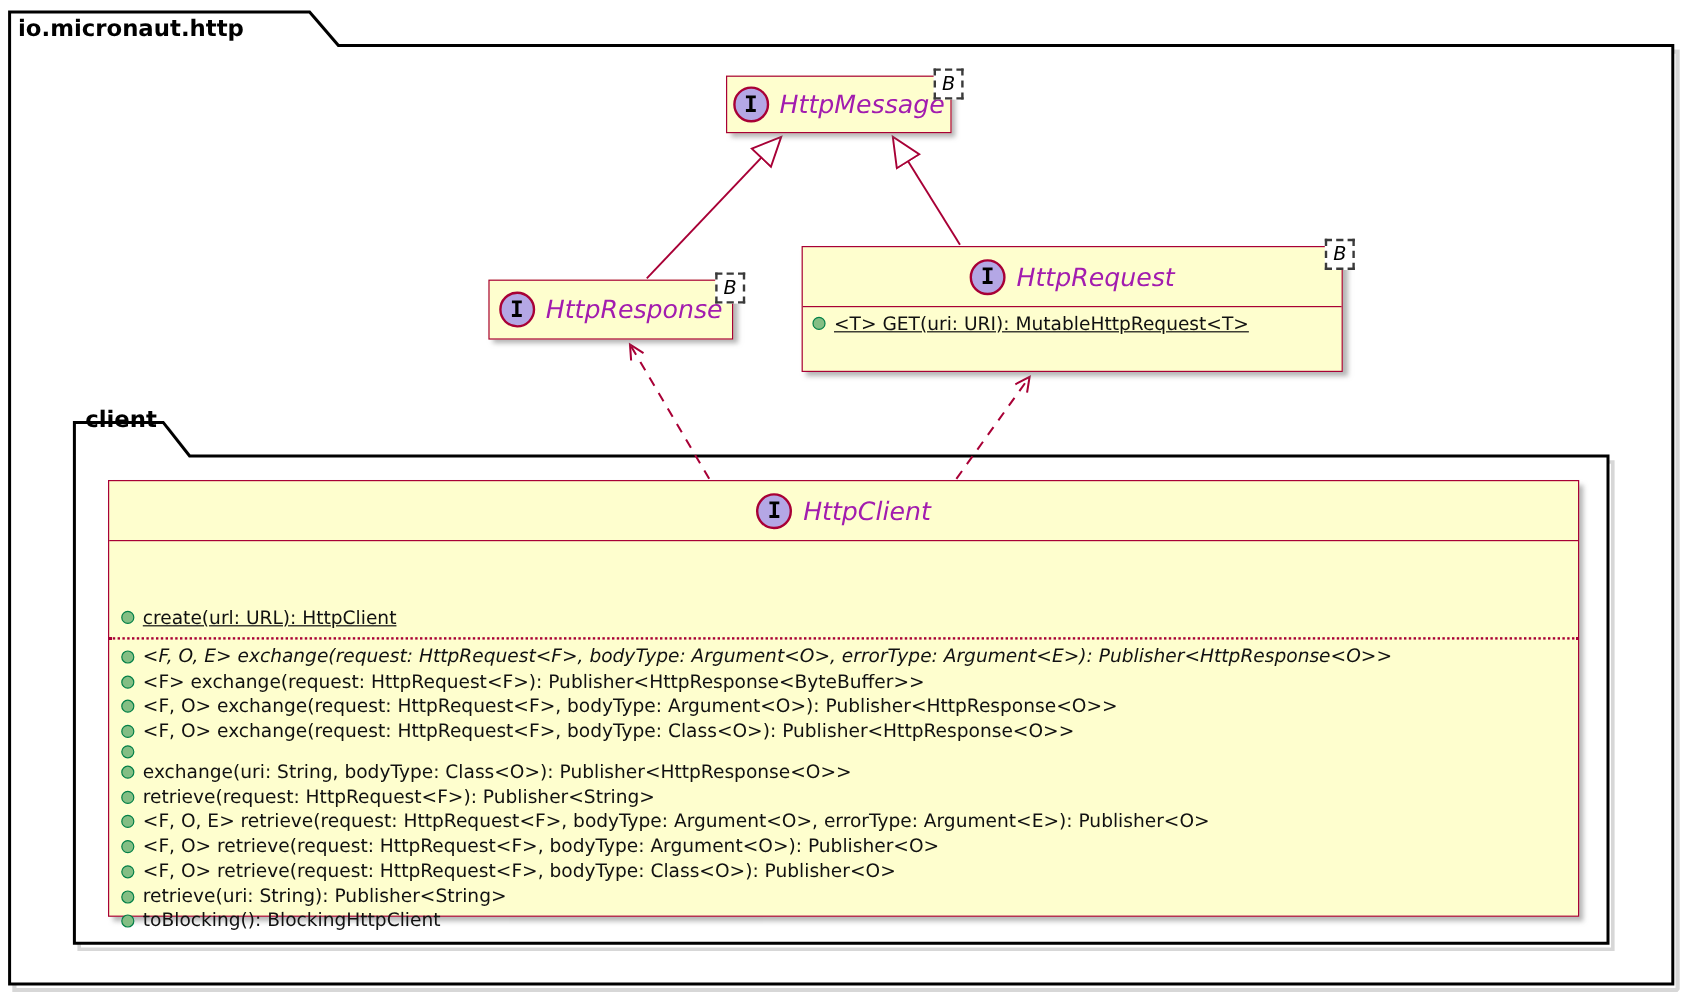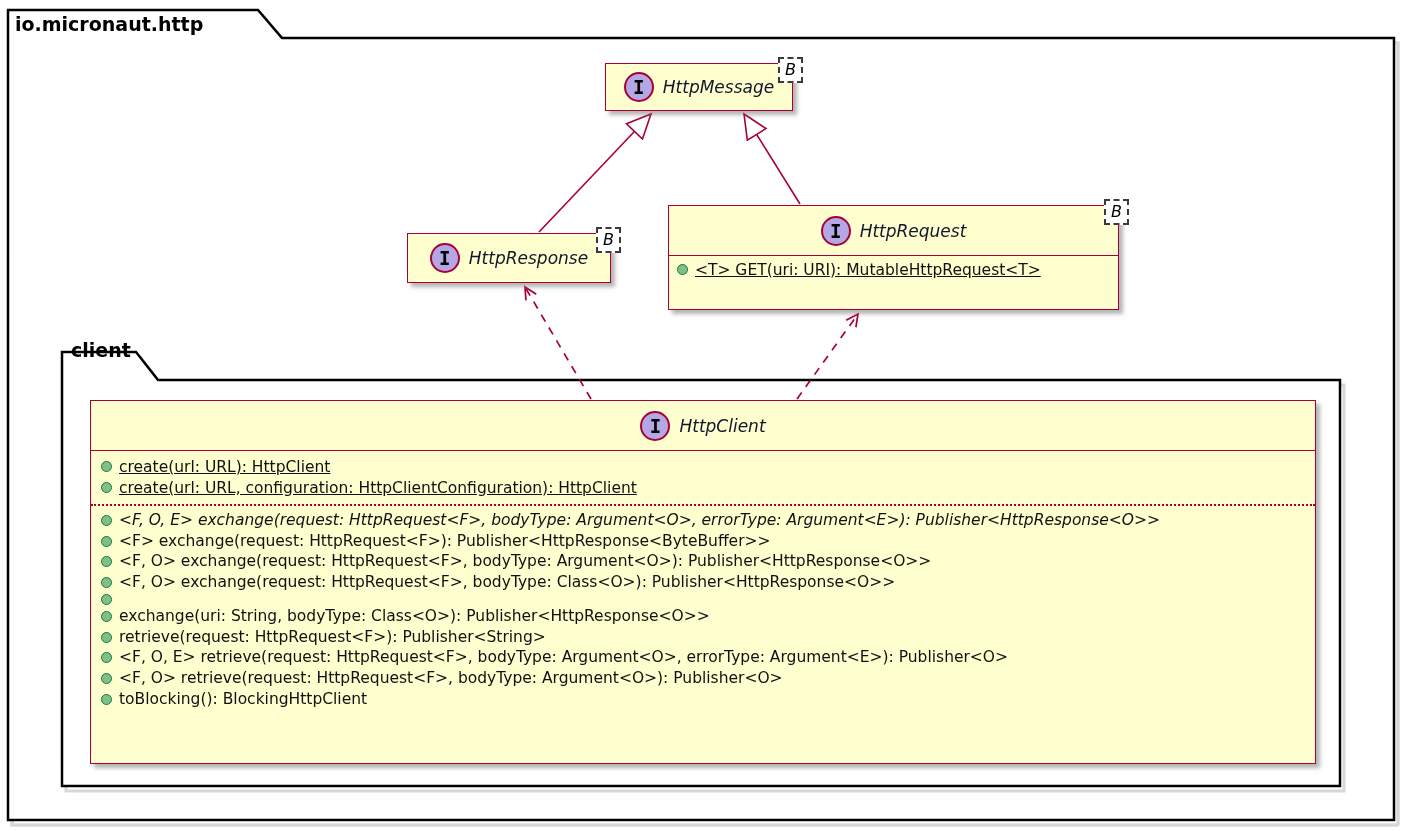--- a/index.html
+++ b/index.html
@@ -19,39 +19,39 @@
   .title-row{
     display:flex;align-items:center;justify-content:center;gap:9px;
     box-sizing:border-box;
   }
   .iface-circle{
     width:30px;height:30px;border-radius:50%;background:#B4A7E5;
     border:2px solid #A80036;display:flex;align-items:center;justify-content:center;
     font-family:"DejaVu Sans Mono", monospace;font-weight:bold;font-size:19px;color:#000;
     box-sizing:border-box;flex:0 0 auto;
   }
-  .cls-name{font-style:italic;font-size:17px;color:#0f172a;white-space:nowrap;}
+  .cls-name{font-style:italic;font-size:21px;color:#a21caf;white-space:nowrap;}
   .generic-badge{
     position:absolute;top:-7px;right:-11px;background:#ffffff;
     border:2px dashed #3a3a3a;padding:0 5px;font-style:italic;font-size:16px;
     color:#000;z-index:4;line-height:22px;
   }
   .members{border-top:1.6px solid #A80036;padding:3px 0;}
   .m-row{
     display:flex;align-items:center;gap:7px;padding:1.5px 8px;
     font-size:15.5px;color:#111;white-space:nowrap;
   }
   .m-bullet{
     width:9px;height:9px;border-radius:50%;background:#84BE84;
     border:1.6px solid #038048;box-sizing:content-box;flex:0 0 auto;
   }
   .u .m-text{text-decoration:underline;}
   .it .m-text{font-style:italic;}
   .statics{border-top:1.6px solid #A80036;border-bottom:2px dotted #A80036;padding:5px 0 6px 0;}
-  .statics .m-row{padding:1.5px 10px;}
+  .statics .m-row{padding:1.5px 10px;margin-top:48px;}
   .methods{padding:4px 0;}
   .methods .m-row{padding:0.9px 10px;line-height:19px;}
 </style>
 </head>
 <body>
 
 <div class="canvas">
 
   <svg class="layer">
     <defs>
@@ -116,24 +116,20 @@
   <div class="uml-class" style="left:90px;top:400px;width:1226px;height:364px;">
     <div class="title-row" style="height:49px;">
       <span class="iface-circle">I</span>
       <span class="cls-name">HttpClient</span>
     </div>
     <div class="statics">
       <div class="m-row u">
         <span class="m-bullet"></span>
         <span class="m-text">create(url: URL): HttpClient</span>
       </div>
-      <div class="m-row u">
-        <span class="m-bullet"></span>
-        <span class="m-text">create(url: URL, configuration: HttpClientConfiguration): HttpClient</span>
-      </div>
     </div>
     <div class="methods">
       <div class="m-row it">
         <span class="m-bullet"></span>
         <span class="m-text">&lt;F, O, E&gt; exchange(request: HttpRequest&lt;F&gt;, bodyType: Argument&lt;O&gt;, errorType: Argument&lt;E&gt;): Publisher&lt;HttpResponse&lt;O&gt;&gt;</span>
       </div>
       <div class="m-row">
         <span class="m-bullet"></span>
         <span class="m-text">&lt;F&gt; exchange(request: HttpRequest&lt;F&gt;): Publisher&lt;HttpResponse&lt;ByteBuffer&gt;&gt;</span>
       </div>
@@ -159,18 +155,26 @@
       <div class="m-row">
         <span class="m-bullet"></span>
         <span class="m-text">&lt;F, O, E&gt; retrieve(request: HttpRequest&lt;F&gt;, bodyType: Argument&lt;O&gt;, errorType: Argument&lt;E&gt;): Publisher&lt;O&gt;</span>
       </div>
       <div class="m-row">
         <span class="m-bullet"></span>
         <span class="m-text">&lt;F, O&gt; retrieve(request: HttpRequest&lt;F&gt;, bodyType: Argument&lt;O&gt;): Publisher&lt;O&gt;</span>
       </div>
       <div class="m-row">
         <span class="m-bullet"></span>
+        <span class="m-text">&lt;F, O&gt; retrieve(request: HttpRequest&lt;F&gt;, bodyType: Class&lt;O&gt;): Publisher&lt;O&gt;</span>
+      </div>
+      <div class="m-row">
+        <span class="m-bullet"></span>
+        <span class="m-text">retrieve(uri: String): Publisher&lt;String&gt;</span>
+      </div>
+      <div class="m-row">
+        <span class="m-bullet"></span>
         <span class="m-text">toBlocking(): BlockingHttpClient</span>
       </div>
     </div>
   </div>
 
 </div>
 
 </body></html>

